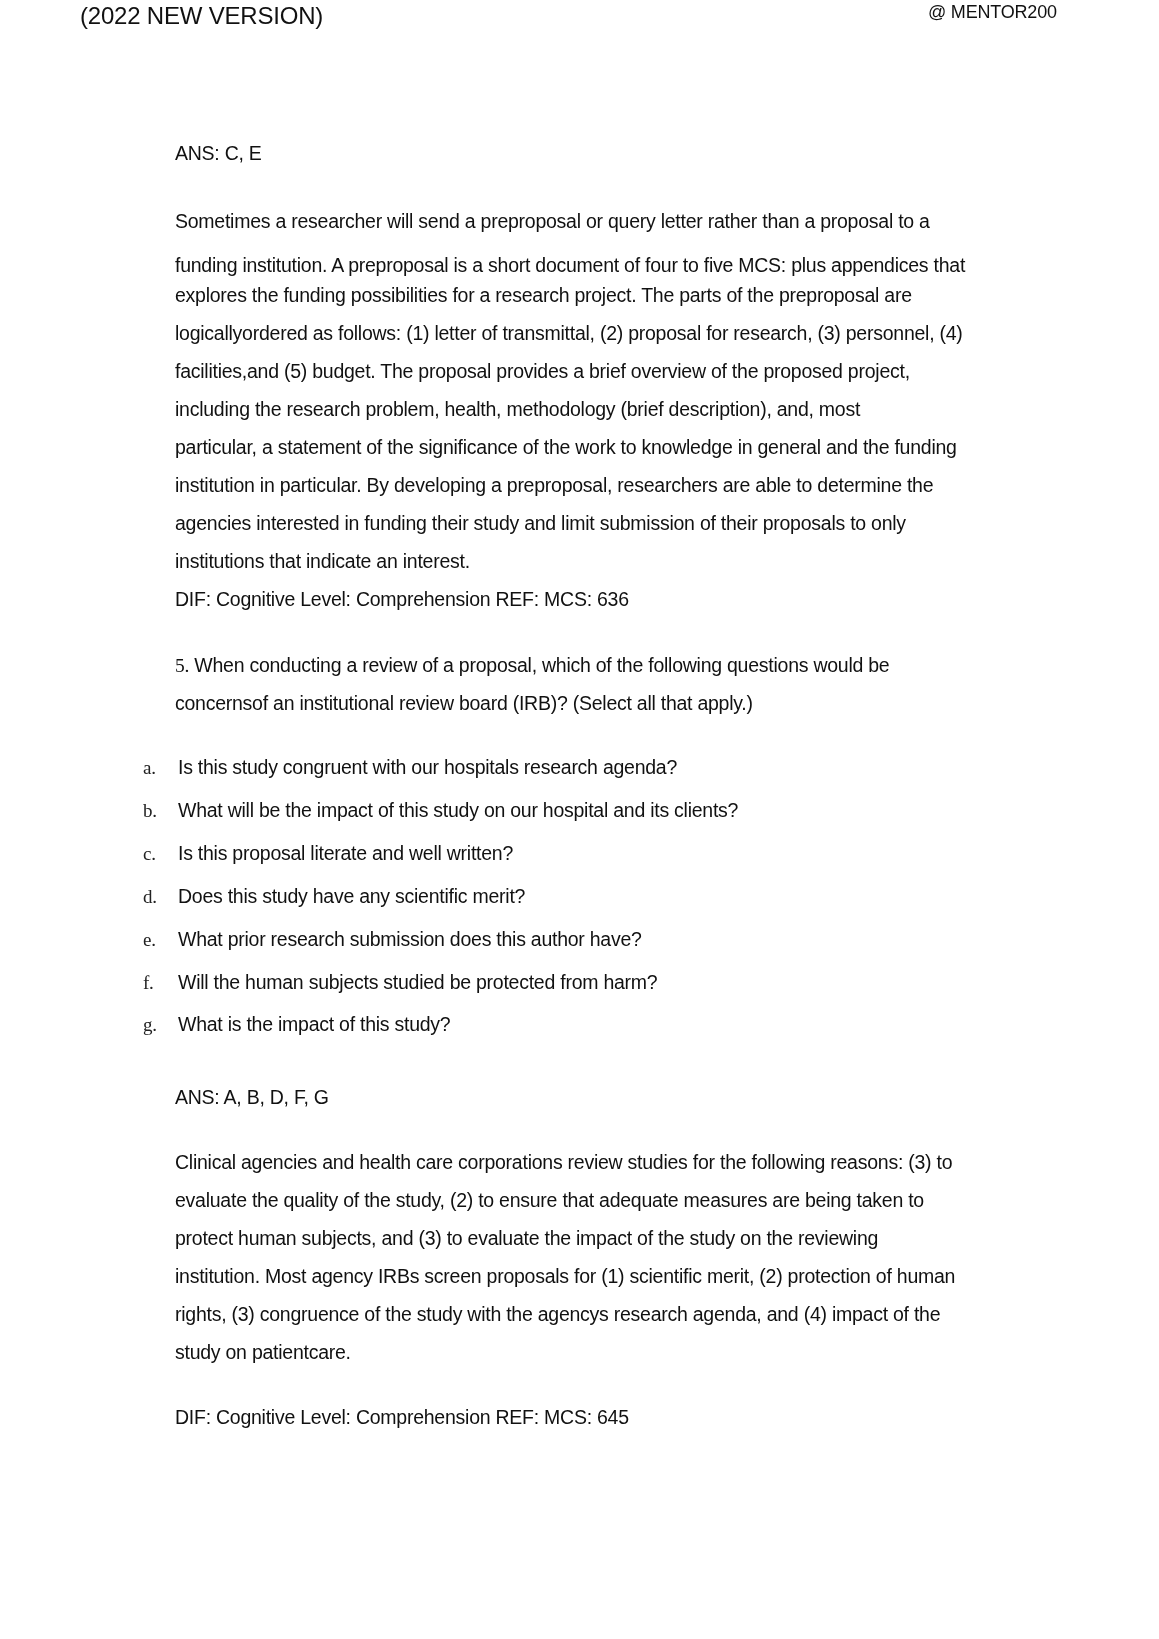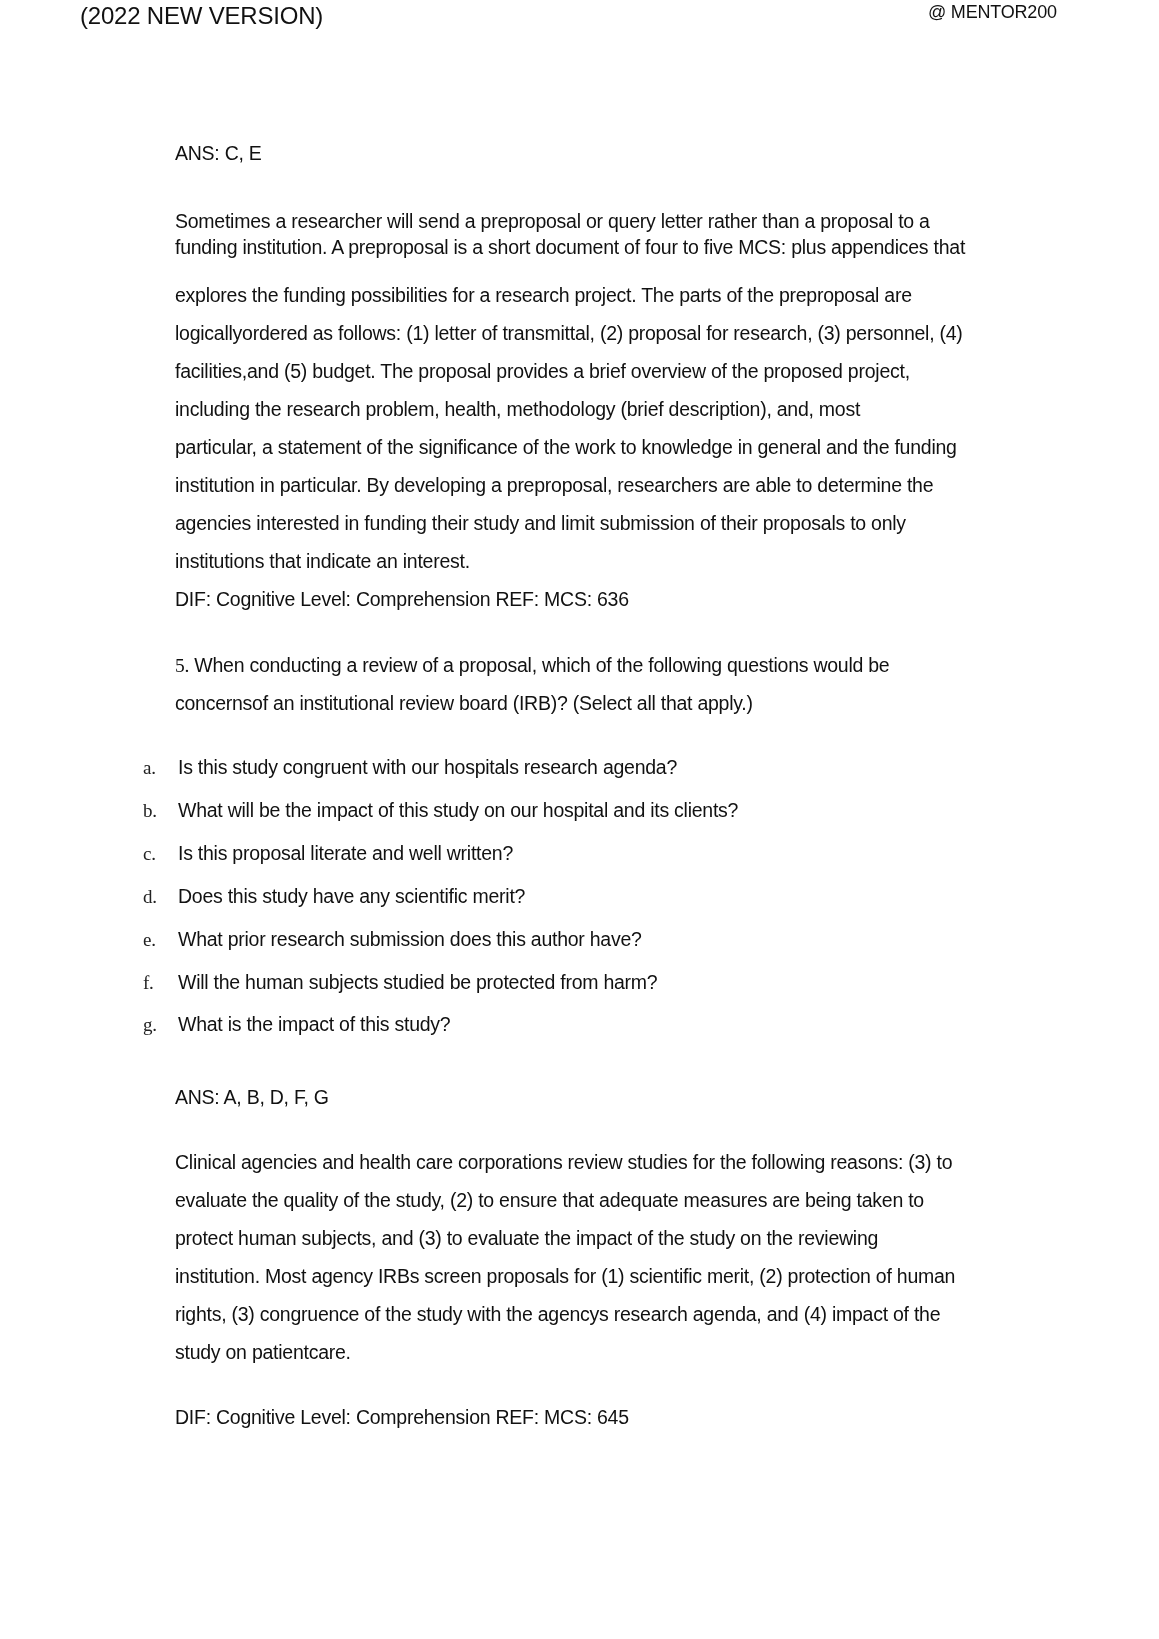--- a/index.html
+++ b/index.html
@@ -67,21 +67,21 @@
 
 <div class="header-left">(2022 NEW VERSION)</div>
 <div class="header-right">@ MENTOR200</div>
 
 <div class="content">
 
   <div class="line" style="top:142px">ANS: C, E</div>
 
   <div>
     <div class="line" style="top:210px">Sometimes a researcher will send a preproposal or query letter rather than a proposal to a</div>
-    <div class="line" style="top:236px">funding institution. A preproposal is a short document of four to five MCS: plus appendices that</div>
+    <div class="line" style="top:254px">funding institution. A preproposal is a short document of four to five MCS: plus appendices that</div>
     <div class="line" style="top:284px">explores the funding possibilities for a research project. The parts of the preproposal are</div>
     <div class="line" style="top:322px">logicallyordered as follows: (1) letter of transmittal, (2) proposal for research, (3) personnel, (4)</div>
     <div class="line" style="top:360px">facilities,and (5) budget. The proposal provides a brief overview of the proposed project,</div>
     <div class="line" style="top:398px">including the research problem, health, methodology (brief description), and, most</div>
     <div class="line" style="top:436px">particular, a statement of the significance of the work to knowledge in general and the funding</div>
     <div class="line" style="top:474px">institution in particular. By developing a preproposal, researchers are able to determine the</div>
     <div class="line" style="top:512px">agencies interested in funding their study and limit submission of their proposals to only</div>
     <div class="line" style="top:550px">institutions that indicate an interest.</div>
   </div>
 

